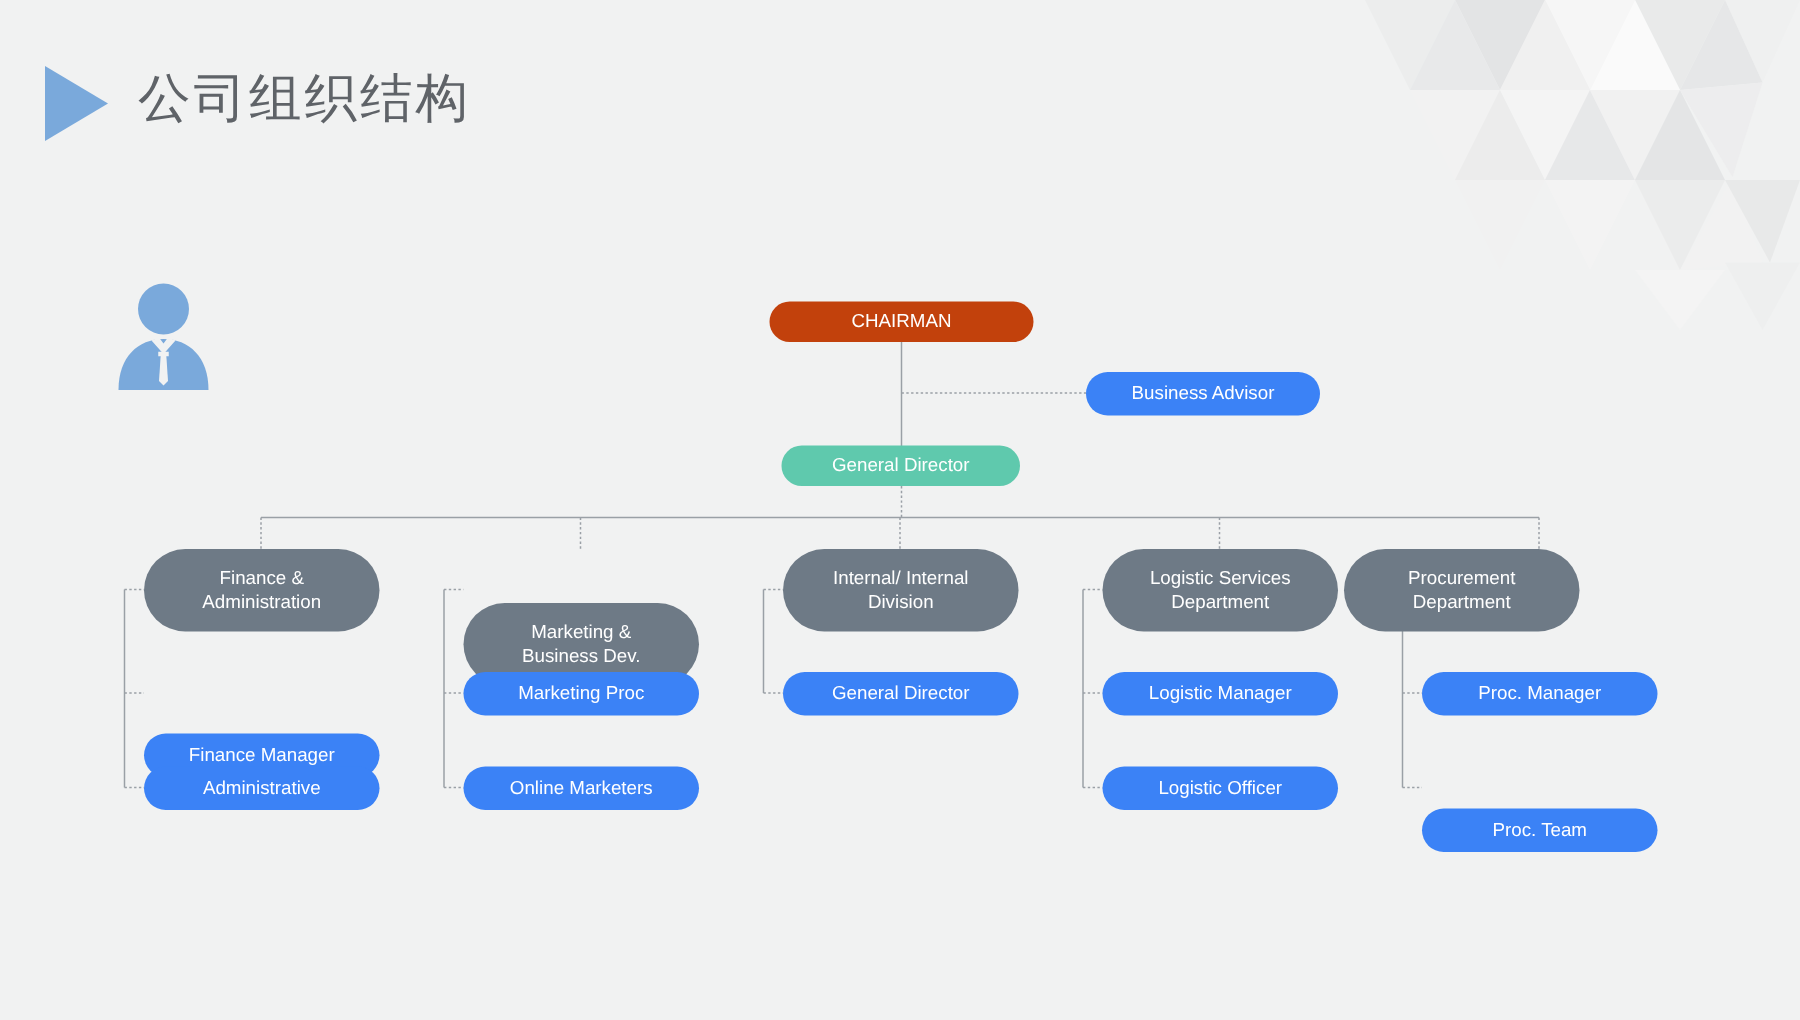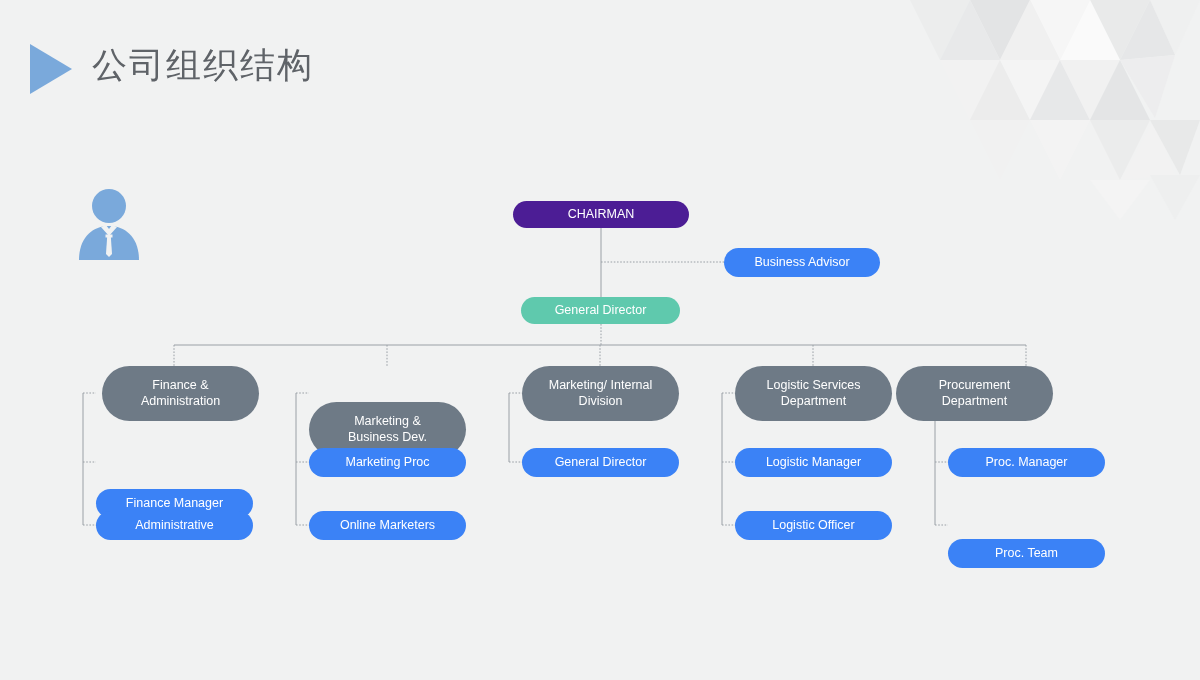--- a/index.html
+++ b/index.html
@@ -82,21 +82,21 @@
     display: flex;
     align-items: center;
     justify-content: center;
     text-align: center;
     color: #ffffff;
     line-height: 1.25;
     border-radius: 999px;
     user-select: none;
   }
   .node-root {
-    background: #4c1d95;
+    background: #c2410c;
     font-size: 12.5px;
   }
   .node-gm {
     background: #5fc9ad;
     font-size: 12.5px;
   }
   .node-gray {
     background: #3b82f6;
     font-size: 12.5px;
   }
@@ -199,21 +199,21 @@
   </div>
 
   <div class="node node-gray" style="left:724px; top:248px; width:156px; height:29px;">
     <span class="node-label">Business Advisor</span>
   </div>
 
   <div class="node node-gm" style="left:521px; top:297px; width:159px; height:27px;">
     <span class="node-label">General Director</span>
   </div>
 
-  <div class="node node-dept" style="left:102px; top:366px; width:157px; height:55px;">
+  <div class="node node-dept" style="left:96px; top:366px; width:157px; height:55px;">
     <span class="node-label">Finance &amp;
 Administration</span>
   </div>
   <div class="node node-gray" style="left:96px; top:448px; width:157px; height:29px;margin-top:41px;">
     <span class="node-label">Finance Manager</span>
   </div>
   <div class="node node-gray" style="left:96px; top:511px; width:157px; height:29px;">
     <span class="node-label">Administrative</span>
   </div>
 
@@ -222,21 +222,21 @@
 Business Dev.</span>
   </div>
   <div class="node node-gray" style="left:309px; top:448px; width:157px; height:29px;">
     <span class="node-label">Marketing Proc</span>
   </div>
   <div class="node node-gray" style="left:309px; top:511px; width:157px; height:29px;">
     <span class="node-label">Online Marketers</span>
   </div>
 
   <div class="node node-dept" style="left:522px; top:366px; width:157px; height:55px;">
-    <span class="node-label">Marketing/ Internal
+    <span class="node-label">Internal/ Internal
 Division</span>
   </div>
   <div class="node node-gray" style="left:522px; top:448px; width:157px; height:29px;">
     <span class="node-label">General Director</span>
   </div>
 
   <div class="node node-dept" style="left:735px; top:366px; width:157px; height:55px;">
     <span class="node-label">Logistic Services
 Department</span>
   </div>

